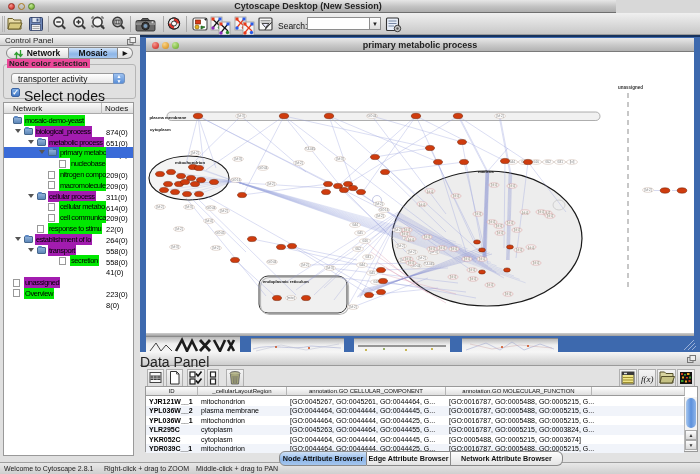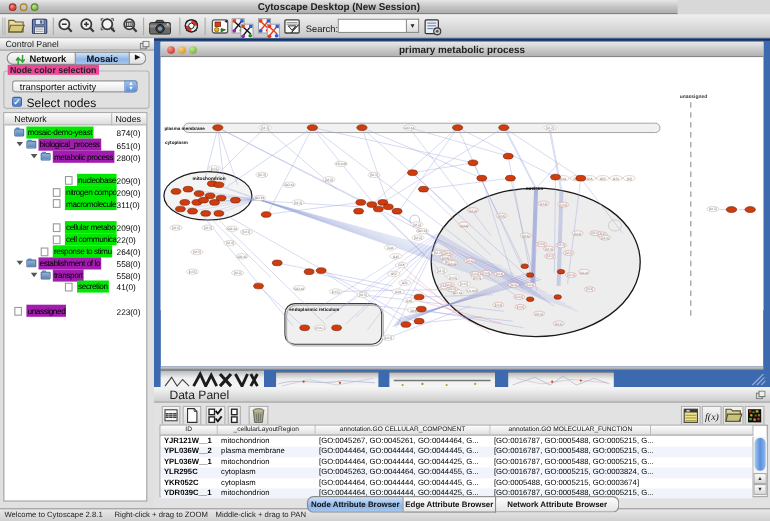--- a/index.html
+++ b/index.html
@@ -16,47 +16,47 @@
 #cpanel{left:0;top:35px;width:140px;height:427px;background:#e0e0e0;}
 #cphead{left:0;top:0;width:140px;height:11px;background:linear-gradient(#fafafa,#d0d0d0);border-bottom:1px solid #999;}
 #cphead span{font-size:8px;color:#222;position:absolute;left:5px;top:1px;}
 .seg{position:absolute;top:12px;height:12px;border:1px solid #8a8a8a;font-size:8.5px;font-weight:bold;text-align:center;color:#111;line-height:11px;background:linear-gradient(#fdfdfd,#dedede);}
 .segsel{background:linear-gradient(#cfe2f8,#8cb5e8 60%,#a5c6ee);}
 #groupbox{left:3px;top:29px;width:133px;height:35px;border:1px solid #b5b5b5;border-radius:3px;}
 #grouplbl{left:7px;top:24px;font-size:8px;font-weight:bold;color:#222;background:#ec4899;padding:0 2px;}
 #combo{left:11px;top:38px;width:114px;height:11px;background:linear-gradient(#ffffff,#e8e8e8);border:1px solid #9a9a9a;border-radius:3px;font-size:8.5px;color:#111;padding-left:6px;line-height:10px;}
 #combostep{right:-1px;top:-1px;width:12px;height:11px;background:linear-gradient(#9ec2f0,#5a8fd8);border-radius:0 3px 3px 0;border:1px solid #7193c4;color:#fff;font-size:5px;text-align:center;line-height:5px;}
 #checkbox{left:11px;top:53px;width:9px;height:9px;background:linear-gradient(#7fb0e8,#4377c4);border:1px solid #3a62a0;border-radius:2px;color:#fff;font-size:8px;line-height:8px;text-align:center;font-weight:bold;}
-#checklbl{left:24px;top:53px;font-size:11px;color:#111;}
+#checklbl{left:24px;top:53px;font-size:14px;color:#111;}
 #treebox{left:3px;top:67px;width:131px;height:354px;background:#fff;border:1px solid #999;}
 #treehdr{left:0;top:0;width:129px;height:11px;background:linear-gradient(#fbfbfb,#dcdcdc);border-bottom:1px solid #aaa;}
 #treehdr .c1{position:absolute;left:9px;top:1px;font-size:8px;color:#111;}
 #treehdr .c2{position:absolute;left:101px;top:1px;font-size:8px;color:#111;}
 #treehdr .vline{position:absolute;left:97px;top:0;width:1px;height:11px;background:#bbb;}
 .trow{position:absolute;left:0;width:129px;height:11px;font-size:7.5px;letter-spacing:-0.4px;color:#000;}
 .trow .lbl{position:absolute;top:0;padding:0 1px;line-height:11px;white-space:nowrap;overflow:hidden;}
-.trow .cnt{position:absolute;left:102px;top:1px;line-height:11px;letter-spacing:0;}
+.trow .cnt{position:absolute;left:102px;top:12px;line-height:11px;letter-spacing:0;}
 .green{background:#00e800;}
 .red{background:#a21caf;}
 .selrow{background:#3a6bd8;}
 .selrow .cnt{color:#fff;}
 .arrow{position:absolute;top:3px;width:0;height:0;border-left:3.5px solid transparent;border-right:3.5px solid transparent;border-top:4.5px solid #555;}
 .folder{position:absolute;top:2px;width:9px;height:7px;background:linear-gradient(#8fb0d8,#5d87b8);border:1px solid #46688f;border-radius:1px;}
 .folder:before{content:"";position:absolute;left:0;top:-2px;width:4px;height:2px;background:#5c88c4;border-radius:1px 1px 0 0;}
 .file{position:absolute;top:1.5px;width:6.5px;height:8px;background:#fff;border:1px solid #999;}
 #desktop{left:140px;top:35px;width:560px;height:317px;background:#3d69ae;}
 #navline{left:0;top:0;width:560px;height:2px;background:#17335e;}
 #window{left:6px;top:3px;width:548px;height:244px;background:#fff;}
 #wtitle{left:0;top:0;width:548px;height:14px;background:linear-gradient(#e8e8e8,#c6c6c6 60%,#b2b2b2);border-bottom:1px solid #7a7a7a;}
 #wtitle .title{width:100%;text-align:center;font-size:9px;font-weight:bold;color:#222;line-height:14px;}
 #wtitle .tl{top:3.5px;}
 #wbottom{left:0;top:295px;width:548px;height:3px;background:linear-gradient(#cfcfcf,#9f9f9f);}
 #datapanel{left:140px;top:352px;width:560px;height:110px;background:#e2e2e2;}
 #dphead{left:0;top:0;width:560px;height:14px;background:linear-gradient(#f6f6f6,#cdcdcd);border-bottom:1px solid #9a9a9a;}
-#dphead span{position:absolute;left:14px;top:2px;font-size:11px;color:#222;}
+#dphead span{position:absolute;left:0;top:2px;font-size:14px;color:#222;}
 .dbtn{position:absolute;top:17px;height:18px;border:1px solid #b0b0b0;background:linear-gradient(#f4f4f4,#dcdcdc);}
 #dtable{left:5px;top:34px;width:553px;height:66px;background:#fff;border:1px solid #999;}
 .th{position:absolute;top:0;height:9px;background:linear-gradient(#fdfdfd,#dfdfdf);border-right:1px solid #b5b5b5;border-bottom:1px solid #999;font-size:6px;color:#111;text-align:center;line-height:9px;overflow:hidden;white-space:nowrap;}
 .td{position:absolute;height:9.4px;font-size:7px;color:#000;line-height:9.4px;white-space:nowrap;overflow:hidden;padding-left:3px;}
 .rowa{background:#fff;}
 .rowb{background:#f1f4fa;}
 .dtab{position:absolute;top:99px;height:15px;z-index:5;border:1px solid #8a8a8a;background:linear-gradient(#fefefe,#e4e4e4);font-size:7.2px;font-weight:bold;color:#111;text-align:center;line-height:14px;white-space:nowrap;overflow:hidden;}
 .dtabsel{background:linear-gradient(#cfe2f8,#8db6e8 60%,#a5c6ee);}
 #statusbar{left:0;top:462px;width:700px;height:12px;background:linear-gradient(#e8e8e8,#cfcfcf);border-top:1px solid #9f9f9f;}
 #statusbar span{position:absolute;top:2px;font-size:7px;color:#222;white-space:nowrap;}
@@ -223,34 +223,46 @@
 <div class="folder" style="left:20px"></div>
 <span class="lbl red" style="left:31px;max-width:71px">biological_process</span>
 <span class="cnt">651(0)</span>
 </div>
 <div class="trow" style="top:33.6px">
 <div class="arrow" style="left:24px"></div>
 <div class="folder" style="left:33px"></div>
 <span class="lbl red" style="left:44px;max-width:58px">metabolic process</span>
 <span class="cnt">280(0)</span>
 </div>
+<div class="trow selrow" style="top:44.4px">
+<div class="arrow" style="left:35px"></div>
+<div class="folder" style="left:44px"></div>
+<span class="lbl green" style="left:55px;max-width:47px">primary metabo</span>
+<span class="cnt">209(...</span>
+</div>
 <div class="trow" style="top:55.2px">
 <div class="file" style="left:55px"></div>
 <span class="lbl green" style="left:66px;max-width:36px">nucleobase-</span>
 <span class="cnt">209(0)</span>
 </div>
 <div class="trow" style="top:66.0px">
 <div class="file" style="left:44px"></div>
 <span class="lbl green" style="left:55px;max-width:47px">nitrogen compo</span>
 <span class="cnt">209(0)</span>
 </div>
 <div class="trow" style="top:76.8px">
 <div class="file" style="left:44px"></div>
 <span class="lbl green" style="left:55px;max-width:47px">macromolecule</span>
 <span class="cnt">311(0)</span>
+</div>
+<div class="trow" style="top:87.6px">
+<div class="arrow" style="left:24px"></div>
+<div class="folder" style="left:33px"></div>
+<span class="lbl red" style="left:44px;max-width:58px">cellular process</span>
+<span class="cnt">614(0)</span>
 </div>
 <div class="trow" style="top:98.4px">
 <div class="file" style="left:44px"></div>
 <span class="lbl green" style="left:55px;max-width:47px">cellular metabo</span>
 <span class="cnt">209(0)</span>
 </div>
 <div class="trow" style="top:109.2px">
 <div class="file" style="left:44px"></div>
 <span class="lbl green" style="left:55px;max-width:47px">cell communicat</span>
 <span class="cnt">22(0)</span>
@@ -274,20 +286,25 @@
 </div>
 <div class="trow" style="top:152.4px">
 <div class="file" style="left:55px"></div>
 <span class="lbl green" style="left:66px;max-width:36px">secretion</span>
 <span class="cnt">41(0)</span>
 </div>
 <div class="trow" style="top:174.0px">
 <div class="file" style="left:9px"></div>
 <span class="lbl red" style="left:20px;max-width:82px">unassigned</span>
 <span class="cnt">223(0)</span>
+</div>
+<div class="trow" style="top:184.8px">
+<div class="file" style="left:9px"></div>
+<span class="lbl green" style="left:20px;max-width:82px">Overview</span>
+<span class="cnt">8(0)</span>
 </div>
 </div>
 </div>
 <div class="abs" id="desktop">
 <div class="abs" id="navline"></div>
 <div class="abs" id="window">
 <div class="abs" id="wtitle">
           <div class="title">primary metabolic process</div>
 <div class="abs tl" style="left:5.5px;background:radial-gradient(circle at 35% 30%,#f49a92,#dd4840 60%,#b33229);"></div>
 <div class="abs tl" style="left:15.5px;background:radial-gradient(circle at 35% 30%,#f8d388,#e3a53b 60%,#c08428);"></div>

